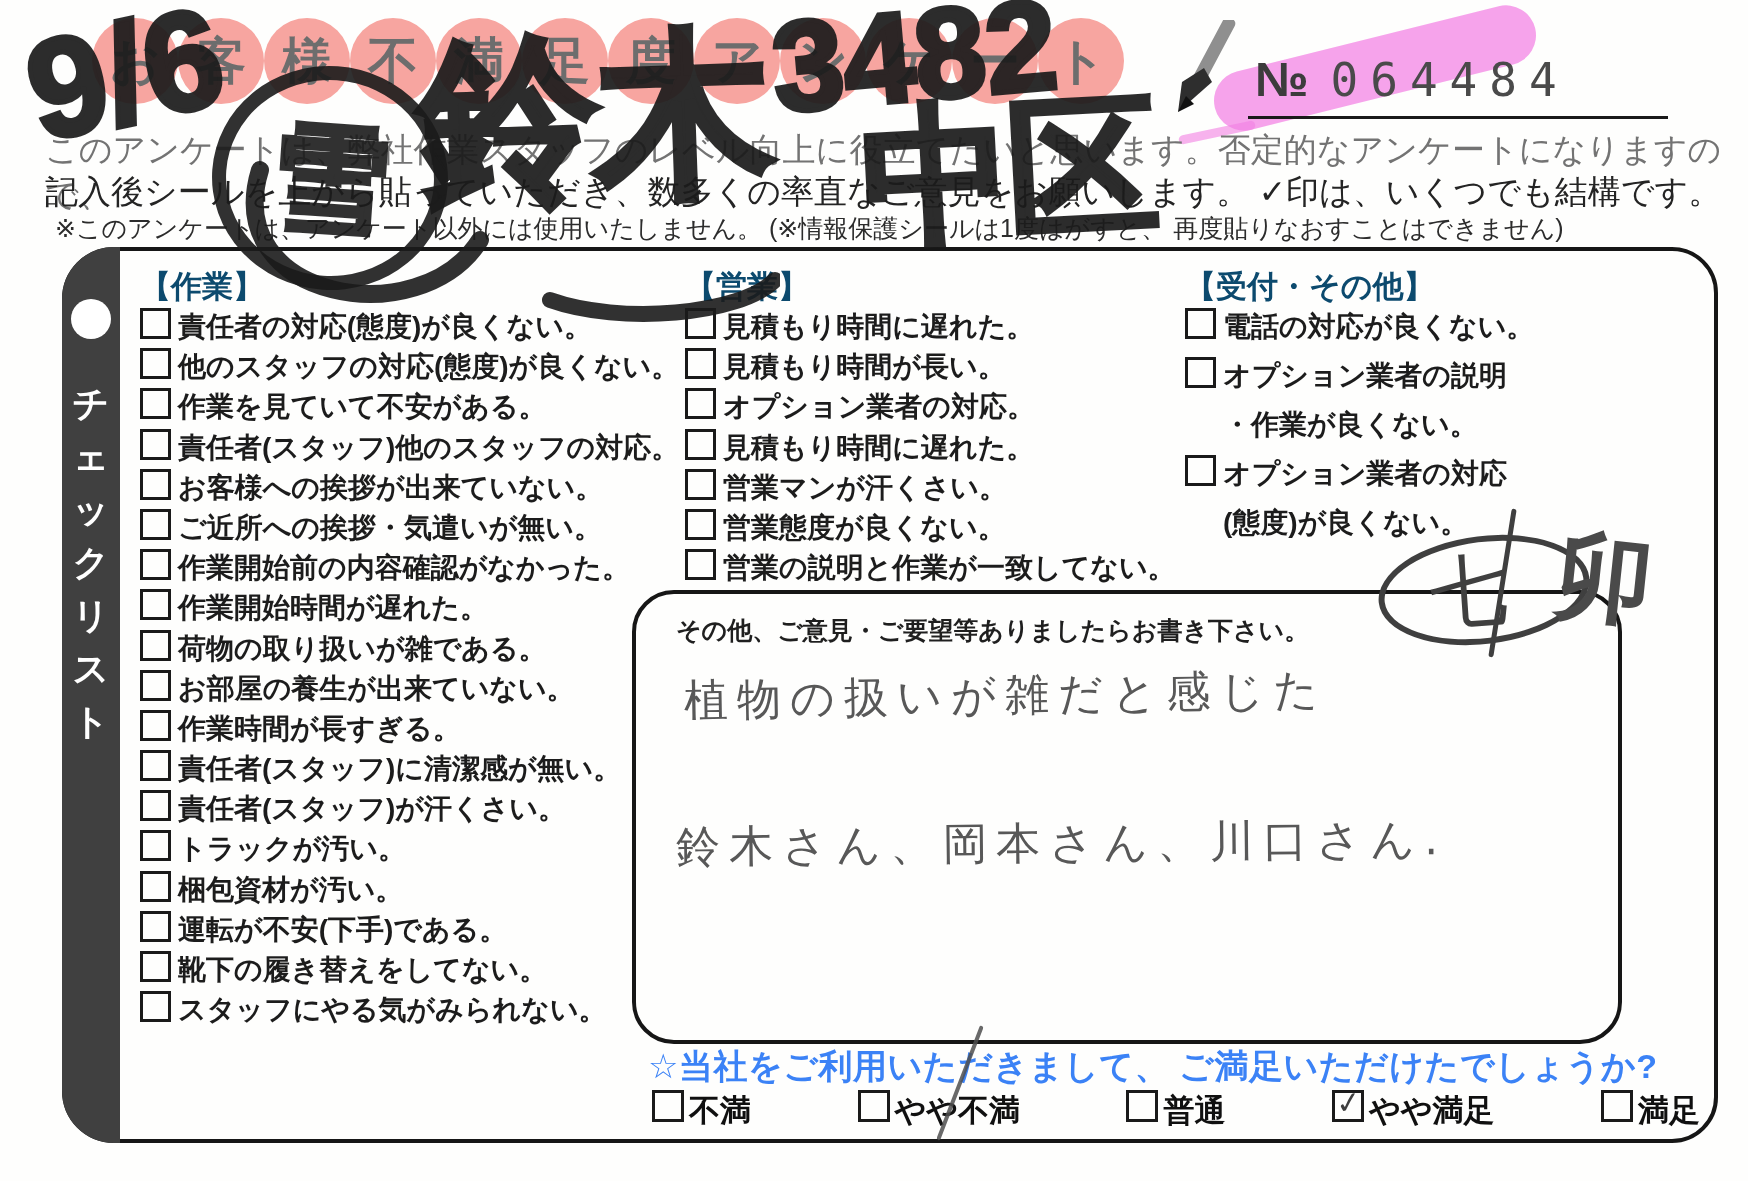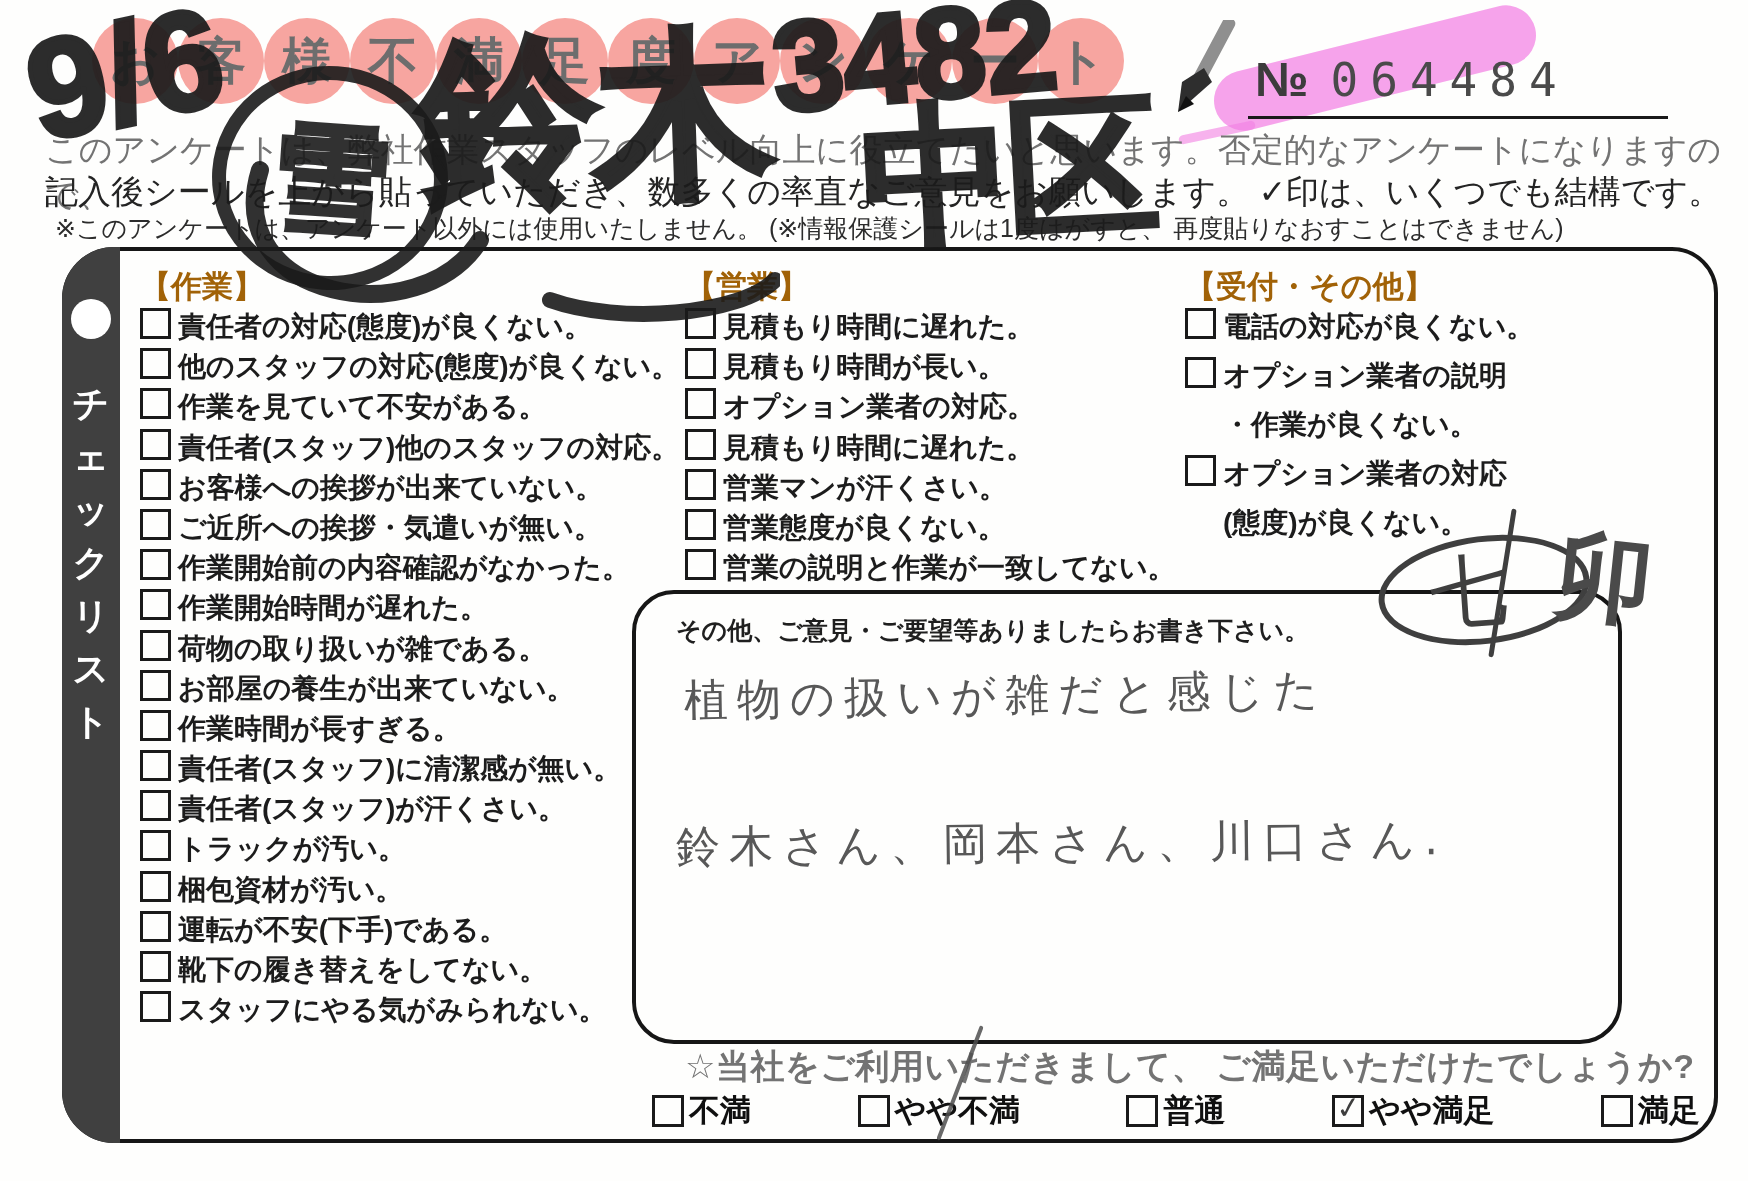--- a/index.html
+++ b/index.html
@@ -30,21 +30,21 @@
   
   .main-box{position:absolute;left:62px;top:247px;width:1648px;height:888px;
             border:4px solid #161616;border-radius:52px 46px 46px 52px;background:transparent;}
   .sidebar{position:absolute;left:-4px;top:-4px;width:58px;height:896px;background:#404040;
            border-radius:52px 0 0 52px;}
   .sidebar-dot{position:absolute;left:9px;top:52px;width:40px;height:40px;border-radius:50%;background:#fff;}
   .sidebar-label{position:absolute;left:0;top:130px;width:58px;text-align:center;}
   .sidebar-label div{color:#fff;font-size:36px;font-weight:600;line-height:53px;}
 
   
-  .col-heading{position:absolute;font-size:31px;font-weight:700;color:#a16207;}
+  .col-heading{position:absolute;font-size:31px;font-weight:700;color:#0c4a6e;}
   .hd-work{left:140px;top:266px;}
   .hd-sales{left:685px;top:266px;}
   .hd-recep{left:1185px;top:266px;}
   .col{position:absolute;}
   .col-work{left:140px;top:308px;}
   .col-sales{left:685px;top:308px;}
   .col-recep{left:1185px;top:308px;}
   .ck-item{height:40.2px;display:flex;align-items:flex-start;font-size:28px;font-weight:600;
            color:#1c1c1c;white-space:nowrap;}
   .col-recep .ck-item{height:49px;}
@@ -53,23 +53,23 @@
 
   
   .comment-box{position:absolute;left:632px;top:590px;width:982px;height:446px;
                border:4px solid #161616;border-radius:42px;}
   .comment-label{position:absolute;left:40px;top:20px;font-size:25px;font-weight:600;color:#1f1f1f;}
   .hand{font-family:"DejaVu Sans",sans-serif;color:#585858;letter-spacing:9px;word-spacing:10px;}
   .hand1{position:absolute;left:48px;top:72px;font-size:44px;transform:rotate(-1deg);}
   .hand2{position:absolute;left:40px;top:220px;font-size:44px;transform:rotate(-0.6deg);}
 
   
-  .sat-q{position:absolute;left:685px;top:1044px;font-size:34px;font-weight:800;color:#737373;letter-spacing:.5px;}
+  .sat-q{position:absolute;left:648px;top:1044px;font-size:34px;font-weight:800;color:#3b82f6;letter-spacing:.5px;}
   .sat-opts{position:absolute;left:652px;top:1090px;width:1048px;display:flex;justify-content:space-between;}
-  .sat-opt{display:flex;align-items:center;font-size:31px;font-weight:800;color:#101010;position:relative;}
+  .sat-opt{display:flex;font-size:31px;font-weight:800;color:#101010;position:relative;}
   .sat-opt .cb{width:26px;height:26px;margin-right:5px;position:relative;}
   .checkmark{position:absolute;left:1px;top:-8px;font-size:30px;color:#3e3e3e;font-weight:400;transform:rotate(-8deg);}
 
   
   .marker{position:absolute;color:#1b1b1b;opacity:.92;font-weight:700;
           -webkit-text-stroke:5px #1b1b1b;line-height:1;}
   .mk-date{left:28px;top:4px;font-size:140px;transform:rotate(-12deg);}
   .mk-circle{left:212px;top:66px;width:208px;height:196px;border:14px solid #1b1b1b;border-radius:50%;
              display:flex;align-items:center;justify-content:center;transform:rotate(4deg);opacity:.9;}
   .mk-circle span{font-size:118px;-webkit-text-stroke:4px #1b1b1b;}

